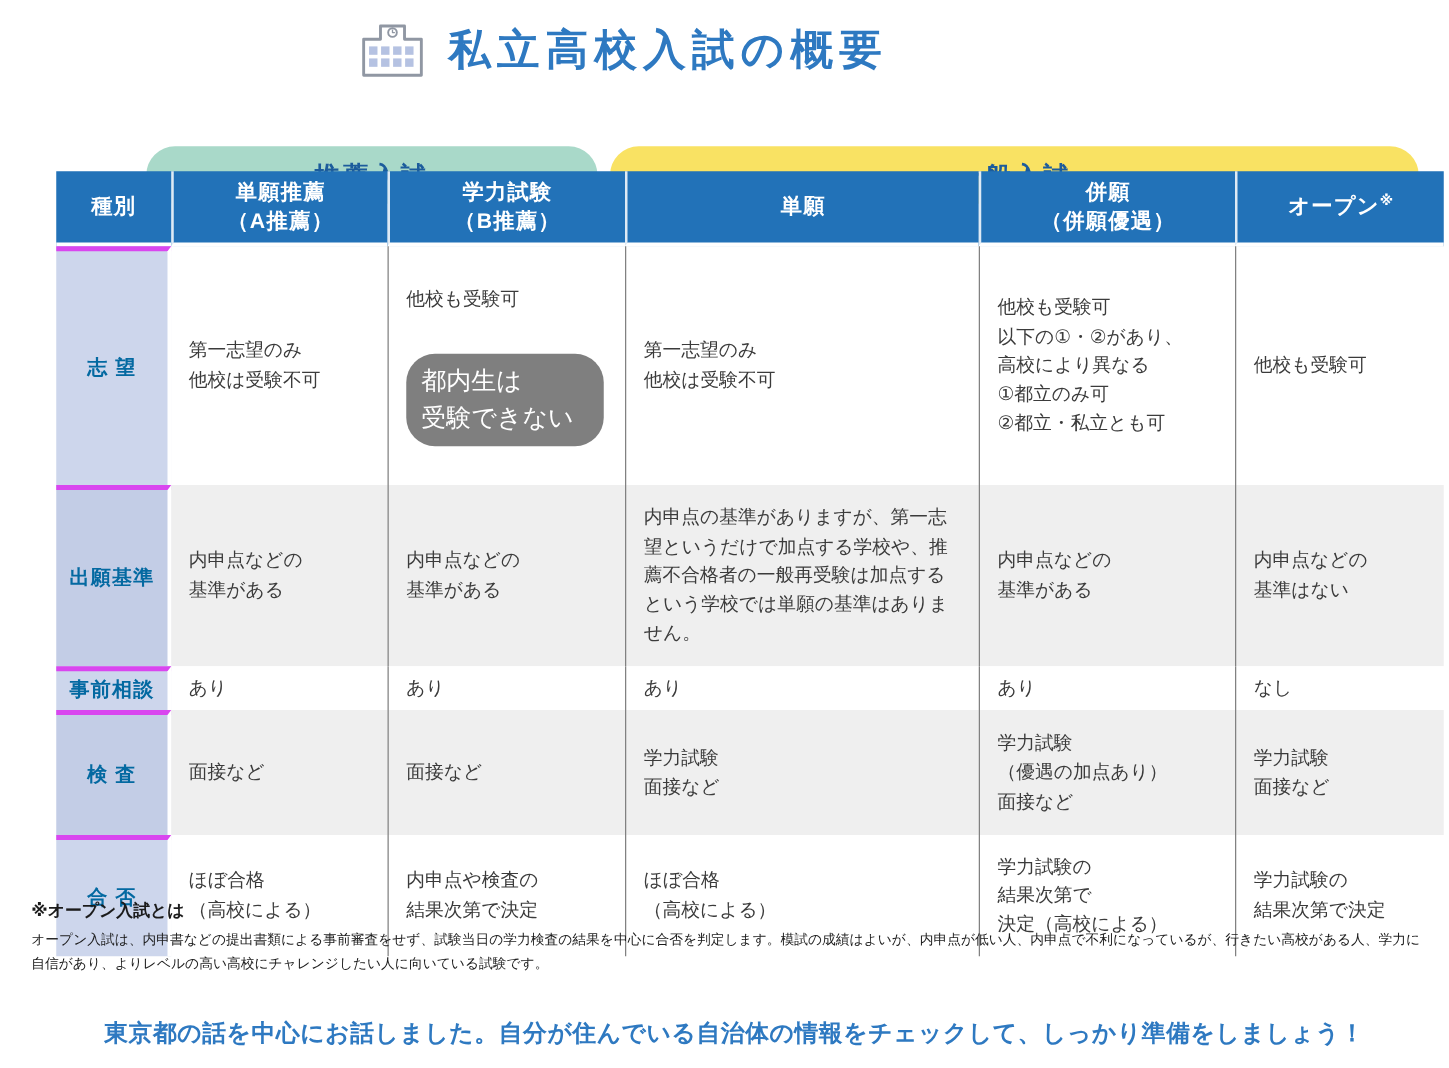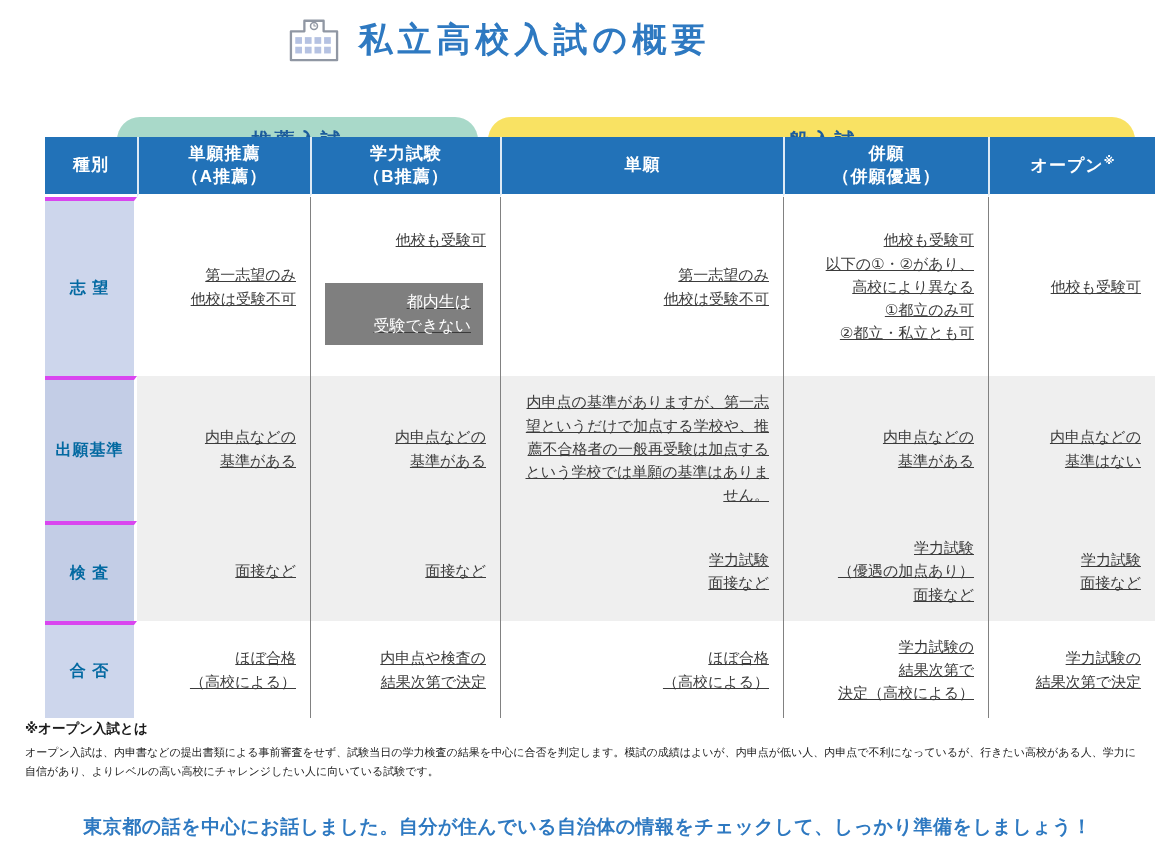--- a/index.html
+++ b/index.html
@@ -38,33 +38,33 @@
   .tbl tbody th.rowlabel{
     font-size:16px;font-weight:bold;color:#0369a1;text-align:center;letter-spacing:1px;
     border-top:4px solid #d946ef;border-right:3px solid #fff;
   }
   .tbl tbody tr.light th.rowlabel{background:var(--label-light,#cdd6ec);}
   .tbl tbody tr.shade th.rowlabel{background:var(--label-dark,#c3cde6);}
   .tbl tbody tr.light td{background:#fff;}
   .tbl tbody tr.shade td{background:var(--row-gray,#efefef);}
   .tbl tbody td{
     font-size:15px;line-height:1.55;color:var(--text-dark,#3b3b3b);
-    padding:8px 14px;text-align:right;text-decoration:underline;
+    padding:8px 14px;text-align:left;
   }
   .tbl tbody td + td{border-left:1px solid var(--grid-line,#818181);}
   .tbl tbody tr.r0{height:136px;}
   .tbl tbody tr.r1{height:145px;}
   .tbl tbody tr.r2{height:35px;}
   .tbl tbody tr.r2 td{padding-top:5px;padding-bottom:5px;}
   .tbl tbody tr.r3{height:100px;}
   .tbl tbody tr.r4{height:97px;}
   td.top{vertical-align:top;padding-top:11px;}
   .graybox{
     background:var(--note-box-gray,#7f7f7f);color:#fff;margin-top:8px;
-    padding:7px 12px;font-size:16px;line-height:1.5;width:158px;white-space:pre-line;
+    padding:7px 12px;font-size:20px;line-height:1.5;width:158px;white-space:pre-line;border-radius:23px;
   }
   
   .footnote{position:absolute;left:25px;top:720px;width:1112px;color:#1b1b1b;}
   .footnote .fn-title{font-size:13.5px;font-weight:bold;margin-bottom:5px;}
   .footnote .fn-body{font-size:11px;line-height:1.75;}
   
   .bottom-message{position:absolute;left:0;top:814px;width:1159px;text-align:center;
     font-size:19px;font-weight:bold;color:var(--accent-blue,#2e79c1);letter-spacing:.5px;padding-left:16px;}
 </style>
 </head>
@@ -145,20 +145,28 @@
         <td>内申点などの
 基準がある</td>
         <td>内申点などの
 基準がある</td>
         <td>内申点の基準がありますが、第一志望というだけで加点する学校や、推薦不合格者の一般再受験は加点するという学校では単願の基準はありません。</td>
         <td>内申点などの
 基準がある</td>
         <td>内申点などの
 基準はない</td>
       </tr>
+      <tr class="light r2">
+        <th class="rowlabel">事前相談</th>
+        <td>あり</td>
+        <td>あり</td>
+        <td>あり</td>
+        <td>あり</td>
+        <td>なし</td>
+      </tr>
       <tr class="shade r3">
         <th class="rowlabel">検 査</th>
         <td>面接など</td>
         <td>面接など</td>
         <td>学力試験
 面接など</td>
         <td>学力試験
 （優遇の加点あり）
 面接など</td>
         <td>学力試験

